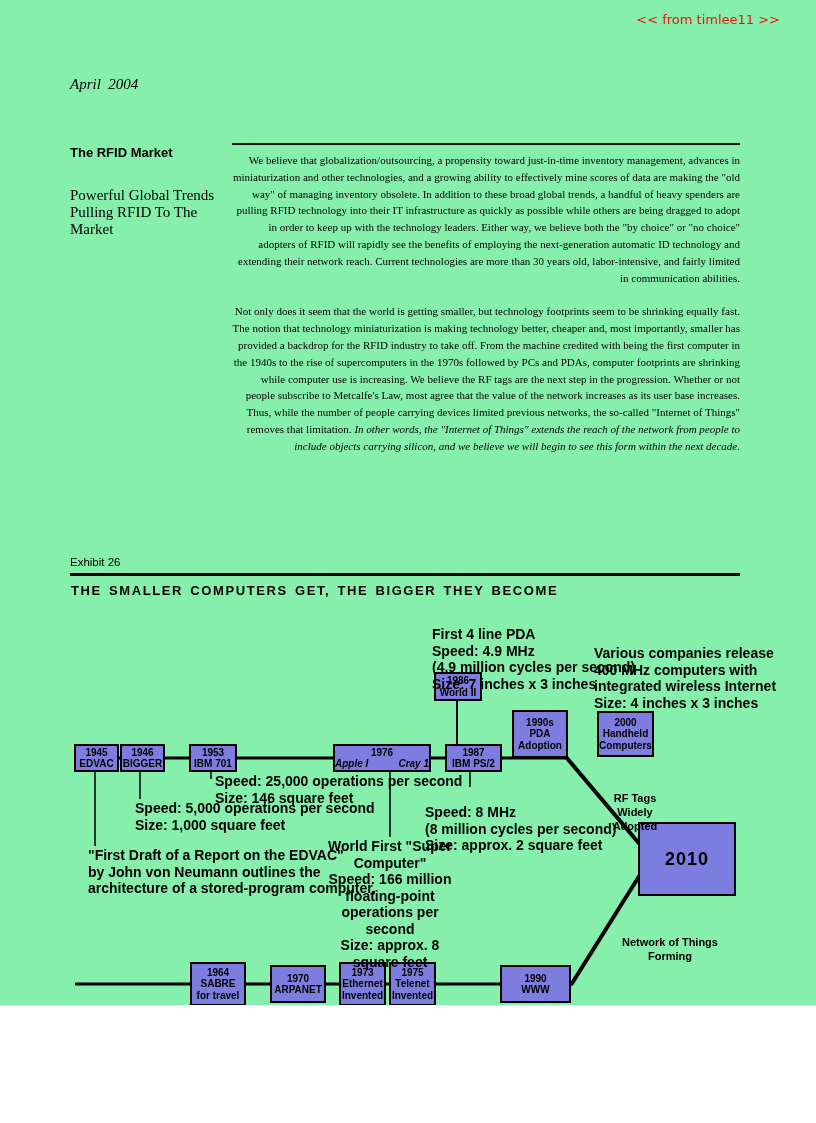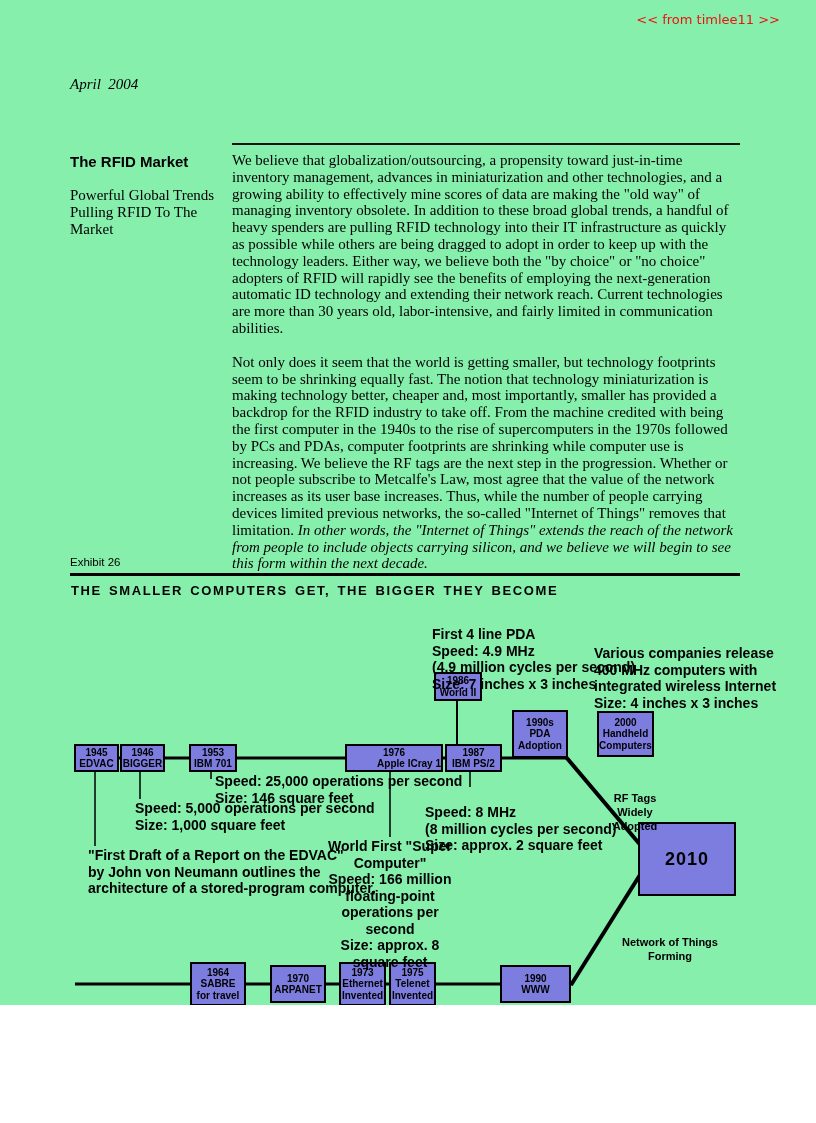--- a/index.html
+++ b/index.html
@@ -12,30 +12,30 @@
   .wm-top {
     position:absolute; top:12px; right:36px;
     color:#ee1111; font-family:"DejaVu Sans", sans-serif; font-size:13px;
   }
   .date {
     position:absolute; top:76px; left:70px;
     font-style:italic; font-size:15px; white-space:pre;
   }
   .top-rule { position:absolute; top:143px; left:232px; width:508px; height:2px; background:#111; }
   .sb-head {
-    position:absolute; top:153px; left:70px;
-    font-family:"Liberation Sans", sans-serif; font-weight:bold; font-size:15px;
+    position:absolute; top:145px; left:70px;
+    font-family:"Liberation Sans", sans-serif; font-weight:bold; font-size:13px;
   }
   .sb-sub {
     position:absolute; top:187px; left:70px; width:152px;
     font-size:15px; line-height:17px;
   }
   .body-text {
     position:absolute; top:152px; left:232px; width:508px;
-    font-size:15px; line-height:16.8px;
+    font-size:11px; line-height:16.8px;text-align:right;
   }
   .body-text p { margin:0 0 17px 0; }
   .exhibit-label {
     position:absolute; top:556px; left:70px;
     font-family:"Liberation Sans", sans-serif; font-size:11.5px;
   }
   .exhibit-rule { position:absolute; top:573px; left:70px; width:670px; height:3px; background:#000; }
   .exhibit-title {
     position:absolute; top:583px; left:71px;
     font-family:"Liberation Sans", sans-serif; font-weight:bold;
@@ -44,21 +44,21 @@
   .diagram { position:absolute; top:600px; left:0; width:816px; height:425px; }
   .lines { position:absolute; top:0; left:0; z-index:1; }
   .tbox {
     position:absolute; z-index:2;
     background:#7d7de0; border:2px solid #000;
     display:flex; flex-direction:column; align-items:center; justify-content:center;
     text-align:center; font-family:"Liberation Sans", sans-serif;
     font-weight:bold; font-size:10px; line-height:1.15; color:#000;
   }
   .tbox .nm { white-space:pre-line; }
-  .duo { display:flex; width:100%; justify-content:flex-end; }
+  .duo { display:flex; width:100%; justify-content:space-between;font-style:italic; }
   .endbox { font-size:18px; letter-spacing:1px; }
   .note {
     position:absolute; z-index:3;
     font-family:"Liberation Sans", sans-serif; font-weight:bold;
     font-size:14px; line-height:1.18; white-space:pre-line; color:#000;
   }
   .note.center { text-align:center; }
   .note.lg { font-size:11px; line-height:1.25;margin-top:20px; }
   .source {
     position:absolute; top:1025px; left:70px;
@@ -116,21 +116,21 @@
       <span class="nm">EDVAC</span>
     </div>
     <div class="tbox" style="left:120px;top:144px;width:45px;height:28px">
       <span class="yr">1946</span>
       <span class="nm">BIGGER</span>
     </div>
     <div class="tbox" style="left:189px;top:144px;width:48px;height:28px">
       <span class="yr">1953</span>
       <span class="nm">IBM 701</span>
     </div>
-    <div class="tbox" style="left:345px;top:144px;width:98px;height:28px">
+    <div class="tbox" style="left:333px;top:144px;width:98px;height:28px">
       <span class="yr">1976</span>
       <span class="duo">
         <span>Apple I</span>
         <span>Cray 1</span>
       </span>
     </div>
     <div class="tbox" style="left:434px;top:72px;width:48px;height:29px">
       <span class="yr">1986</span>
       <span class="nm">World II</span>
     </div>

